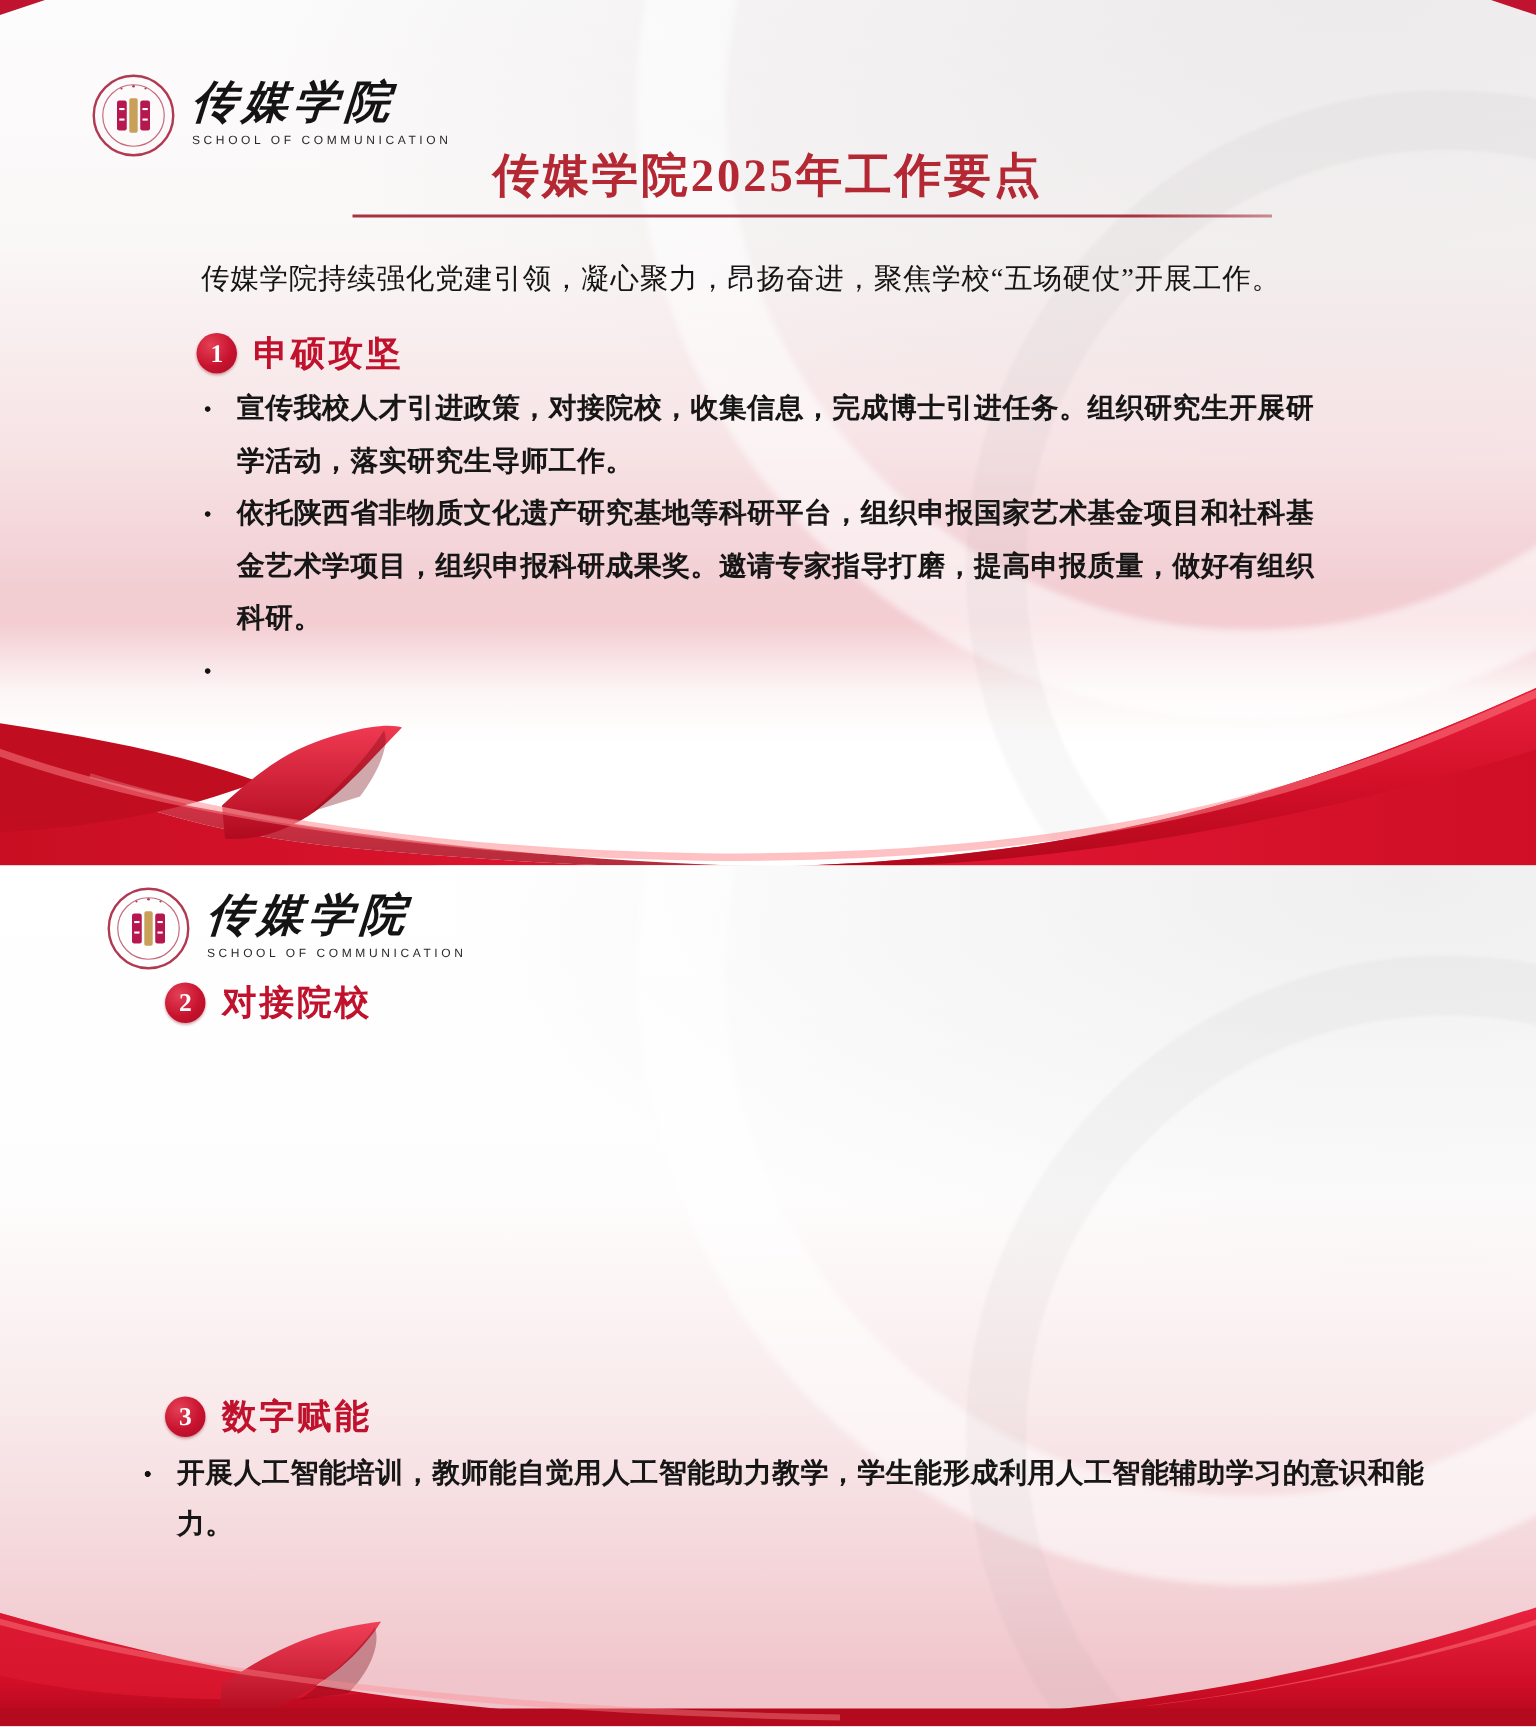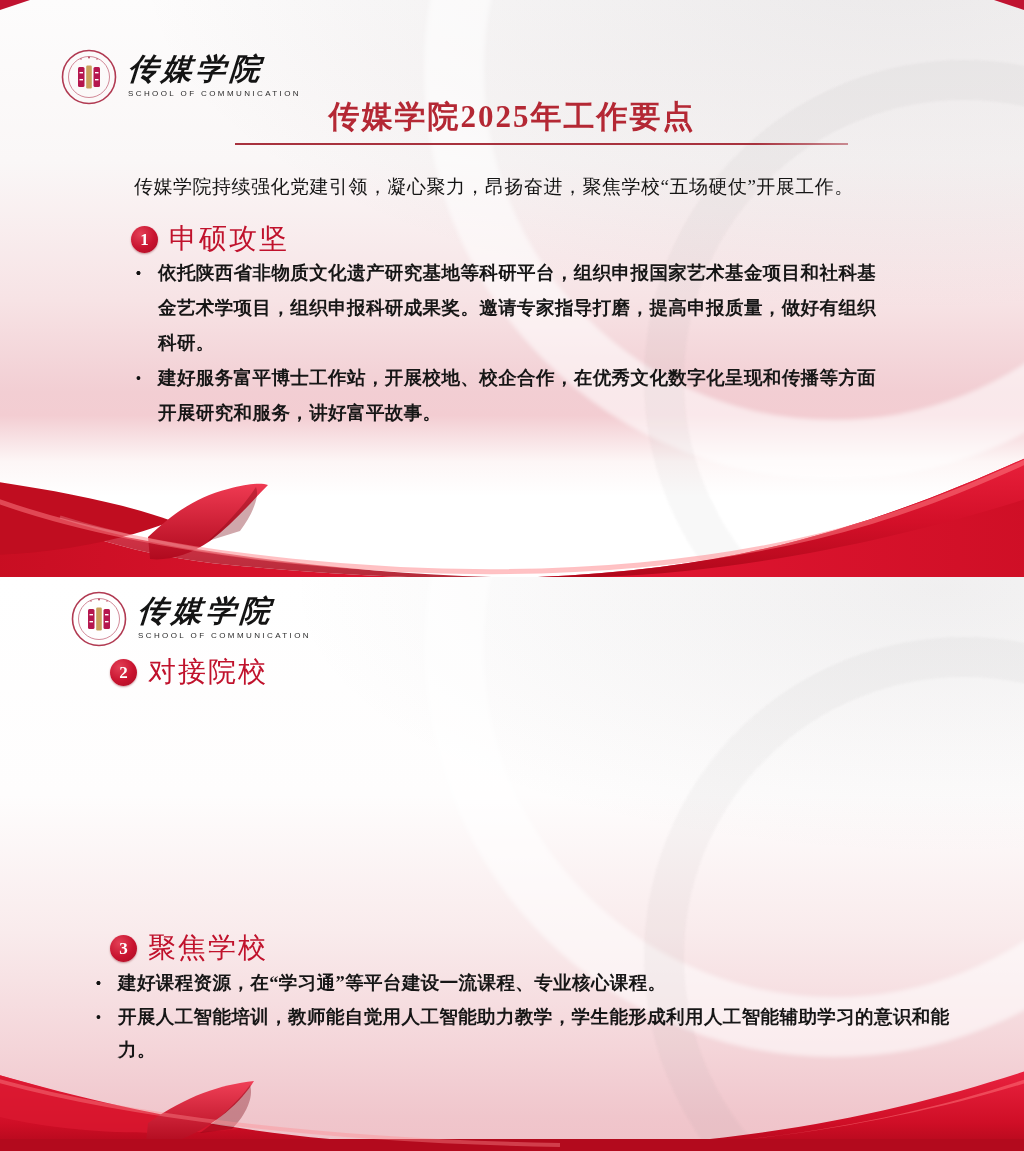--- a/index.html
+++ b/index.html
@@ -61,21 +61,21 @@
   }
 
   
   .sec-head{position:absolute;display:flex;align-items:center;}
   .sec-num{
     width:27px;height:27px;border-radius:50%;flex:0 0 auto;
     background:radial-gradient(circle at 35% 30%, #e34056 0%, #c8132f 55%, #a90c24 100%);
     color:#ffffff;font-size:17px;font-weight:bold;text-align:center;line-height:27px;
     box-shadow:0 1px 2px rgba(120,10,20,0.4);
   }
-  .sec-label{margin-left:11px;font-size:28px;font-weight:normal;color:#c0122c;letter-spacing:2px;}
+  .sec-label{margin-left:11px;font-size:23px;font-weight:bold;color:#c0122c;letter-spacing:2px;}
 
   
   .bullets{position:absolute;list-style:none;margin:0;padding:0;}
   .bullets li{
     position:relative;padding-left:28px;color:#161616;font-weight:bold;
     letter-spacing:0.4px;
   }
   .b1{left:130px;top:256px;width:752px;}
   .b1 li{font-size:18.5px;line-height:35px;}
   .b3{left:90px;top:390px;width:880px;}
@@ -126,23 +126,23 @@
     <div class="title-rule"></div>
 
     <div class="intro">传媒学院持续强化党建引领，凝心聚力，昂扬奋进，聚焦学校“五场硬仗”开展工作。</div>
 
     <div class="sec-head sec1">
       <div class="sec-num">1</div>
       <div class="sec-label">申硕攻坚</div>
     </div>
 
     <ul class="bullets b1">
+      <li><span class="dot">•</span><span>宣传我校人才引进政策，对接院校，收集信息，完成博士引进任务。组织研究生开展研学活动，落实研究生导师工作。</span></li>
+      <li><span class="dot">•</span><span>依托陕西省非物质文化遗产研究基地等科研平台，组织申报国家艺术基金项目和社科基金艺术学项目，组织申报科研成果奖。邀请专家指导打磨，提高申报质量，做好有组织科研。</span></li>
       <li><span class="dot">•</span></li>
-      <li><span class="dot">•</span><span>依托陕西省非物质文化遗产研究基地等科研平台，组织申报国家艺术基金项目和社科基金艺术学项目，组织申报科研成果奖。邀请专家指导打磨，提高申报质量，做好有组织科研。</span></li>
-      <li><span class="dot">•</span><span>建好服务富平博士工作站，开展校地、校企合作，在优秀文化数字化呈现和传播等方面开展研究和服务，讲好富平故事。</span></li>
     </ul>
 
     <svg class="ribbon divider" viewBox="0 0 1024 140" preserveAspectRatio="none">
       <defs>
         <linearGradient id="rg1" x1="0" y1="0" x2="0" y2="1">
           <stop offset="0" stop-color="#ee2440"></stop>
             <stop offset="0.55" stop-color="#d30f28"></stop>
             <stop offset="1" stop-color="#a80617"></stop>
         </linearGradient>
         <linearGradient id="rg2" x1="0" y1="0" x2="1" y2="0">
@@ -191,26 +191,26 @@
       </div>
     </div>
 
     <div class="sec-head sec2">
       <div class="sec-num">2</div>
       <div class="sec-label">对接院校</div>
     </div>
 
     <div class="sec-head sec3">
       <div class="sec-num">3</div>
-      <div class="sec-label">聚焦学校</div>
+      <div class="sec-label">数字赋能</div>
     </div>
 
     <ul class="bullets b3">
       <li><span class="dot">•</span></li>
-      <li><span class="dot">•</span><span>建好课程资源，在“学习通”等平台建设一流课程、专业核心课程。</span></li>
+      <li><span class="dot">•</span></li>
       <li><span class="dot">•</span><span>开展人工智能培训，教师能自觉用人工智能助力教学，学生能形成利用人工智能辅助学习的意识和能力。</span></li>
     </ul>
 
     <svg class="ribbon bottom" viewBox="0 0 1024 80" preserveAspectRatio="none">
       <defs>
         <linearGradient id="bg1" x1="0" y1="0" x2="0" y2="1">
           <stop offset="0" stop-color="#ea2340"></stop>
             <stop offset="0.6" stop-color="#cf0e26"></stop>
             <stop offset="1" stop-color="#a50617"></stop>
         </linearGradient>

